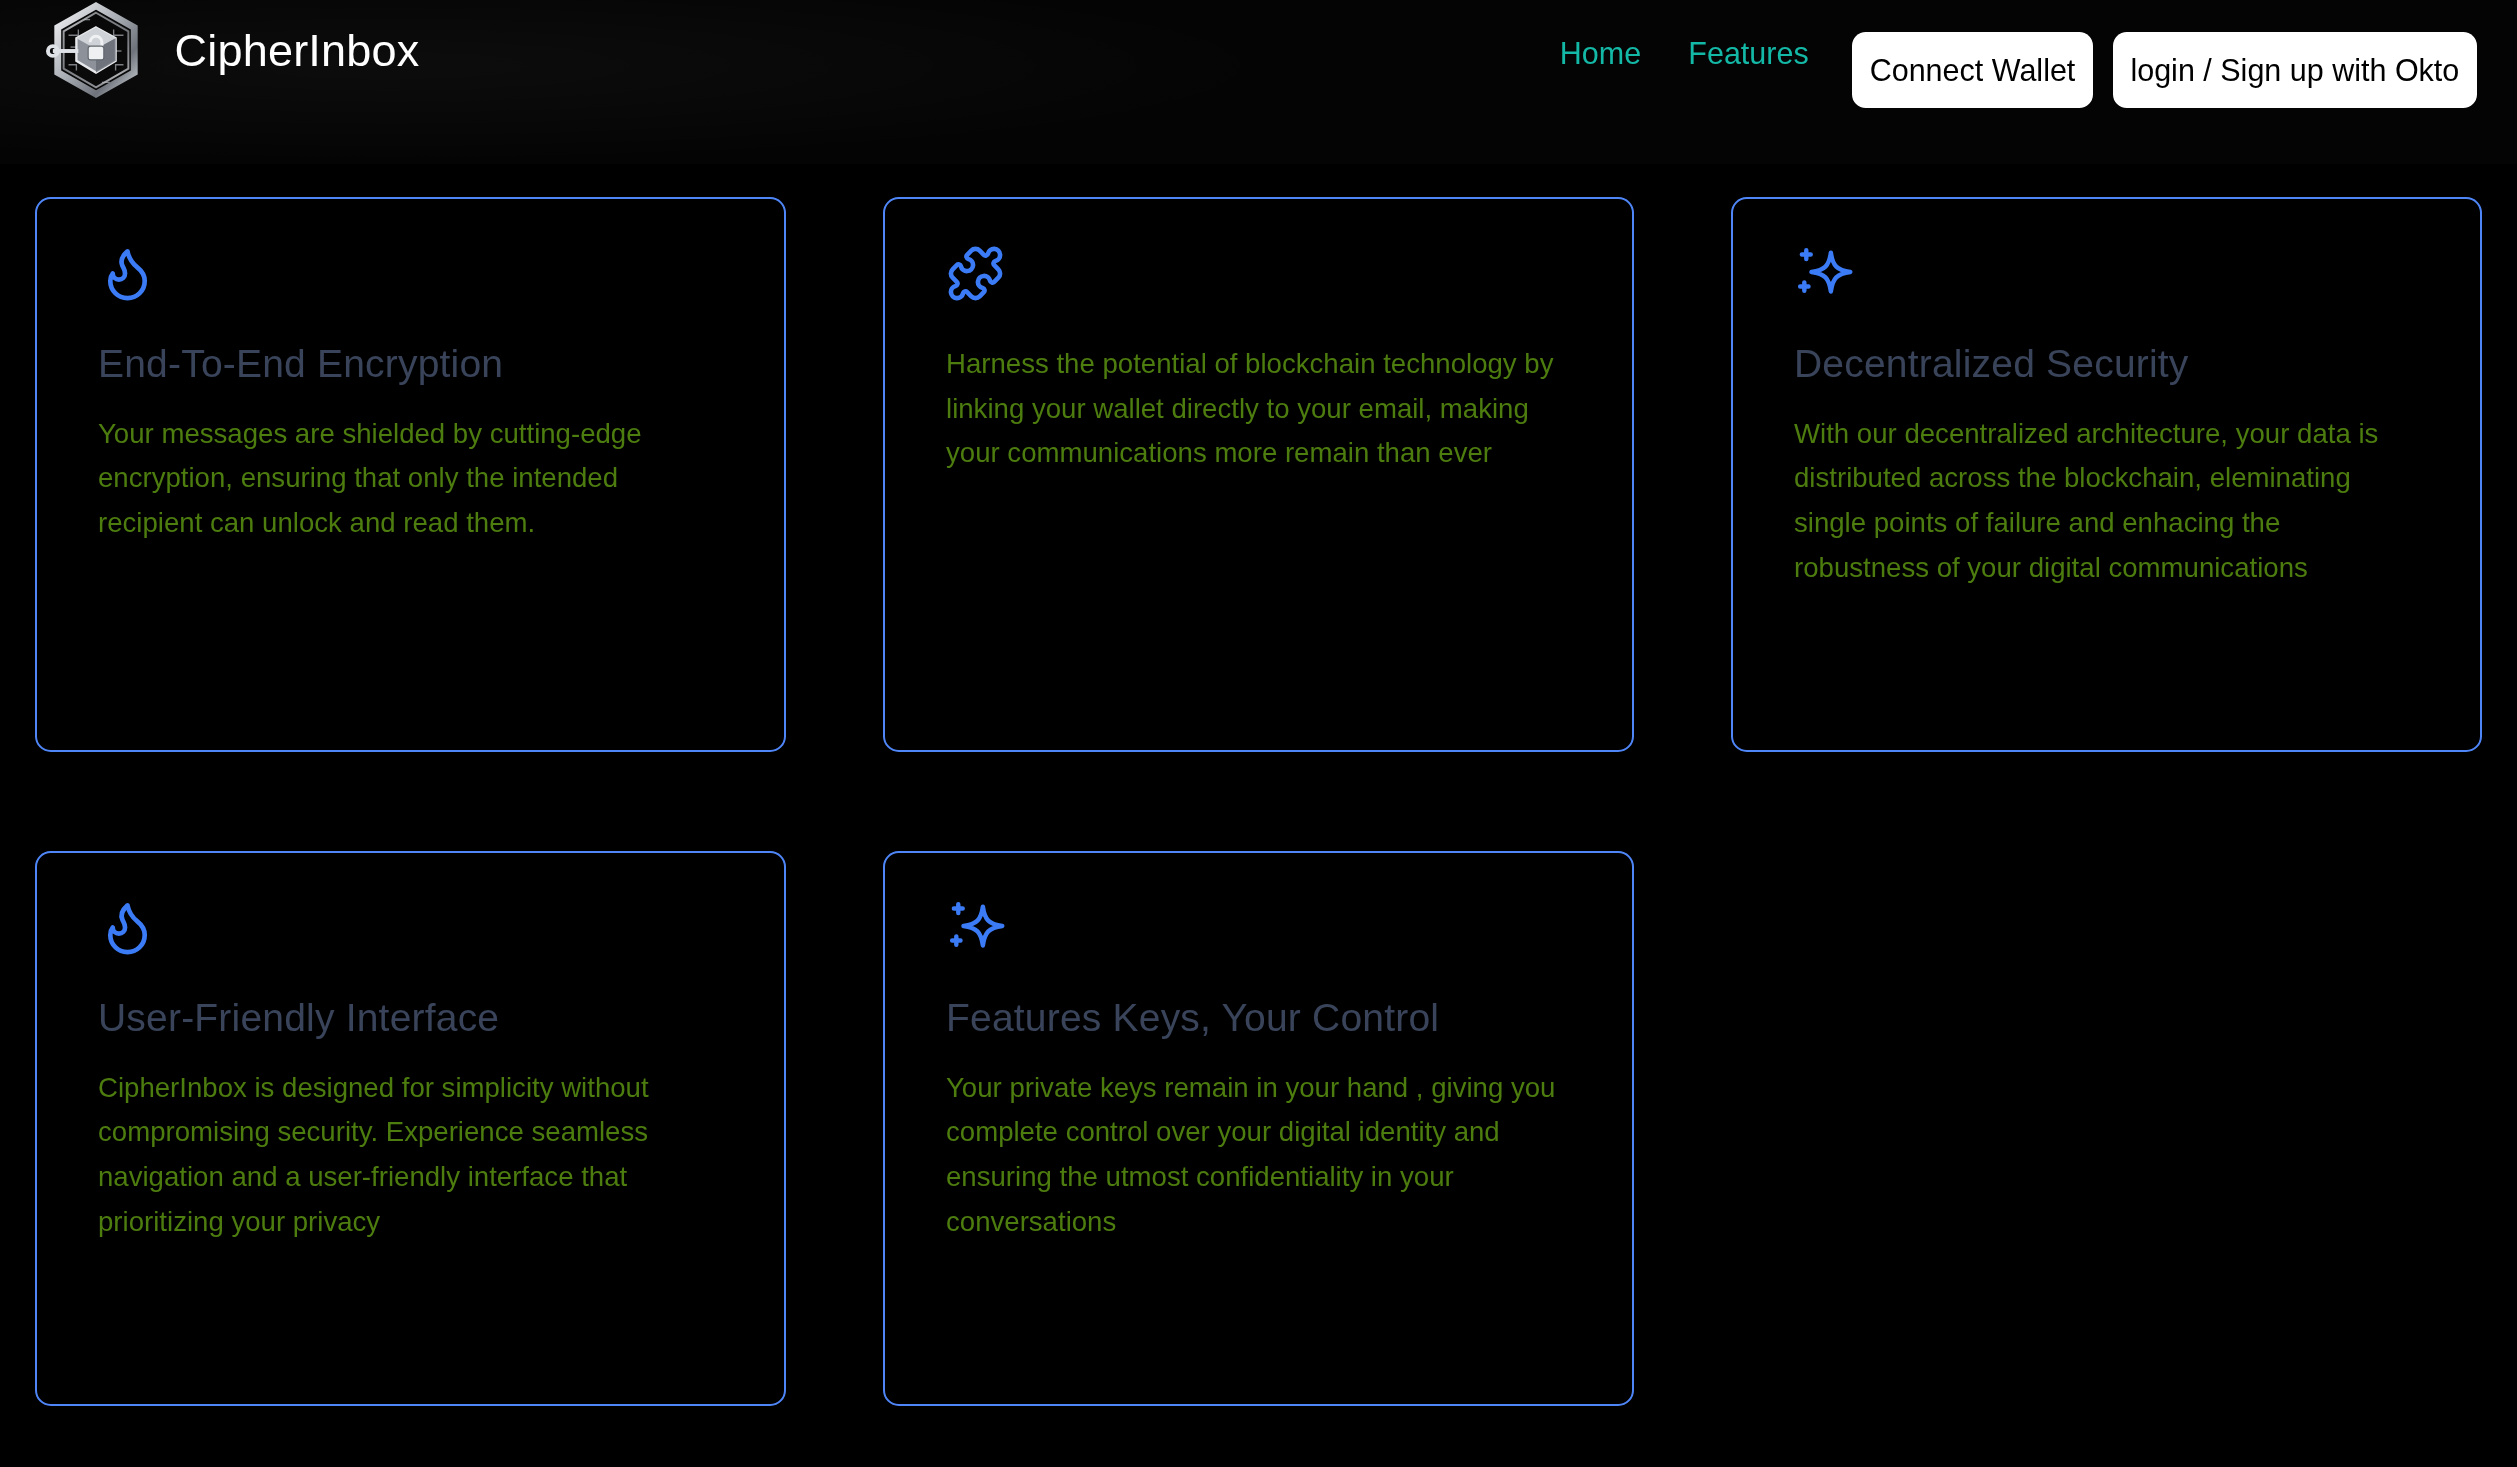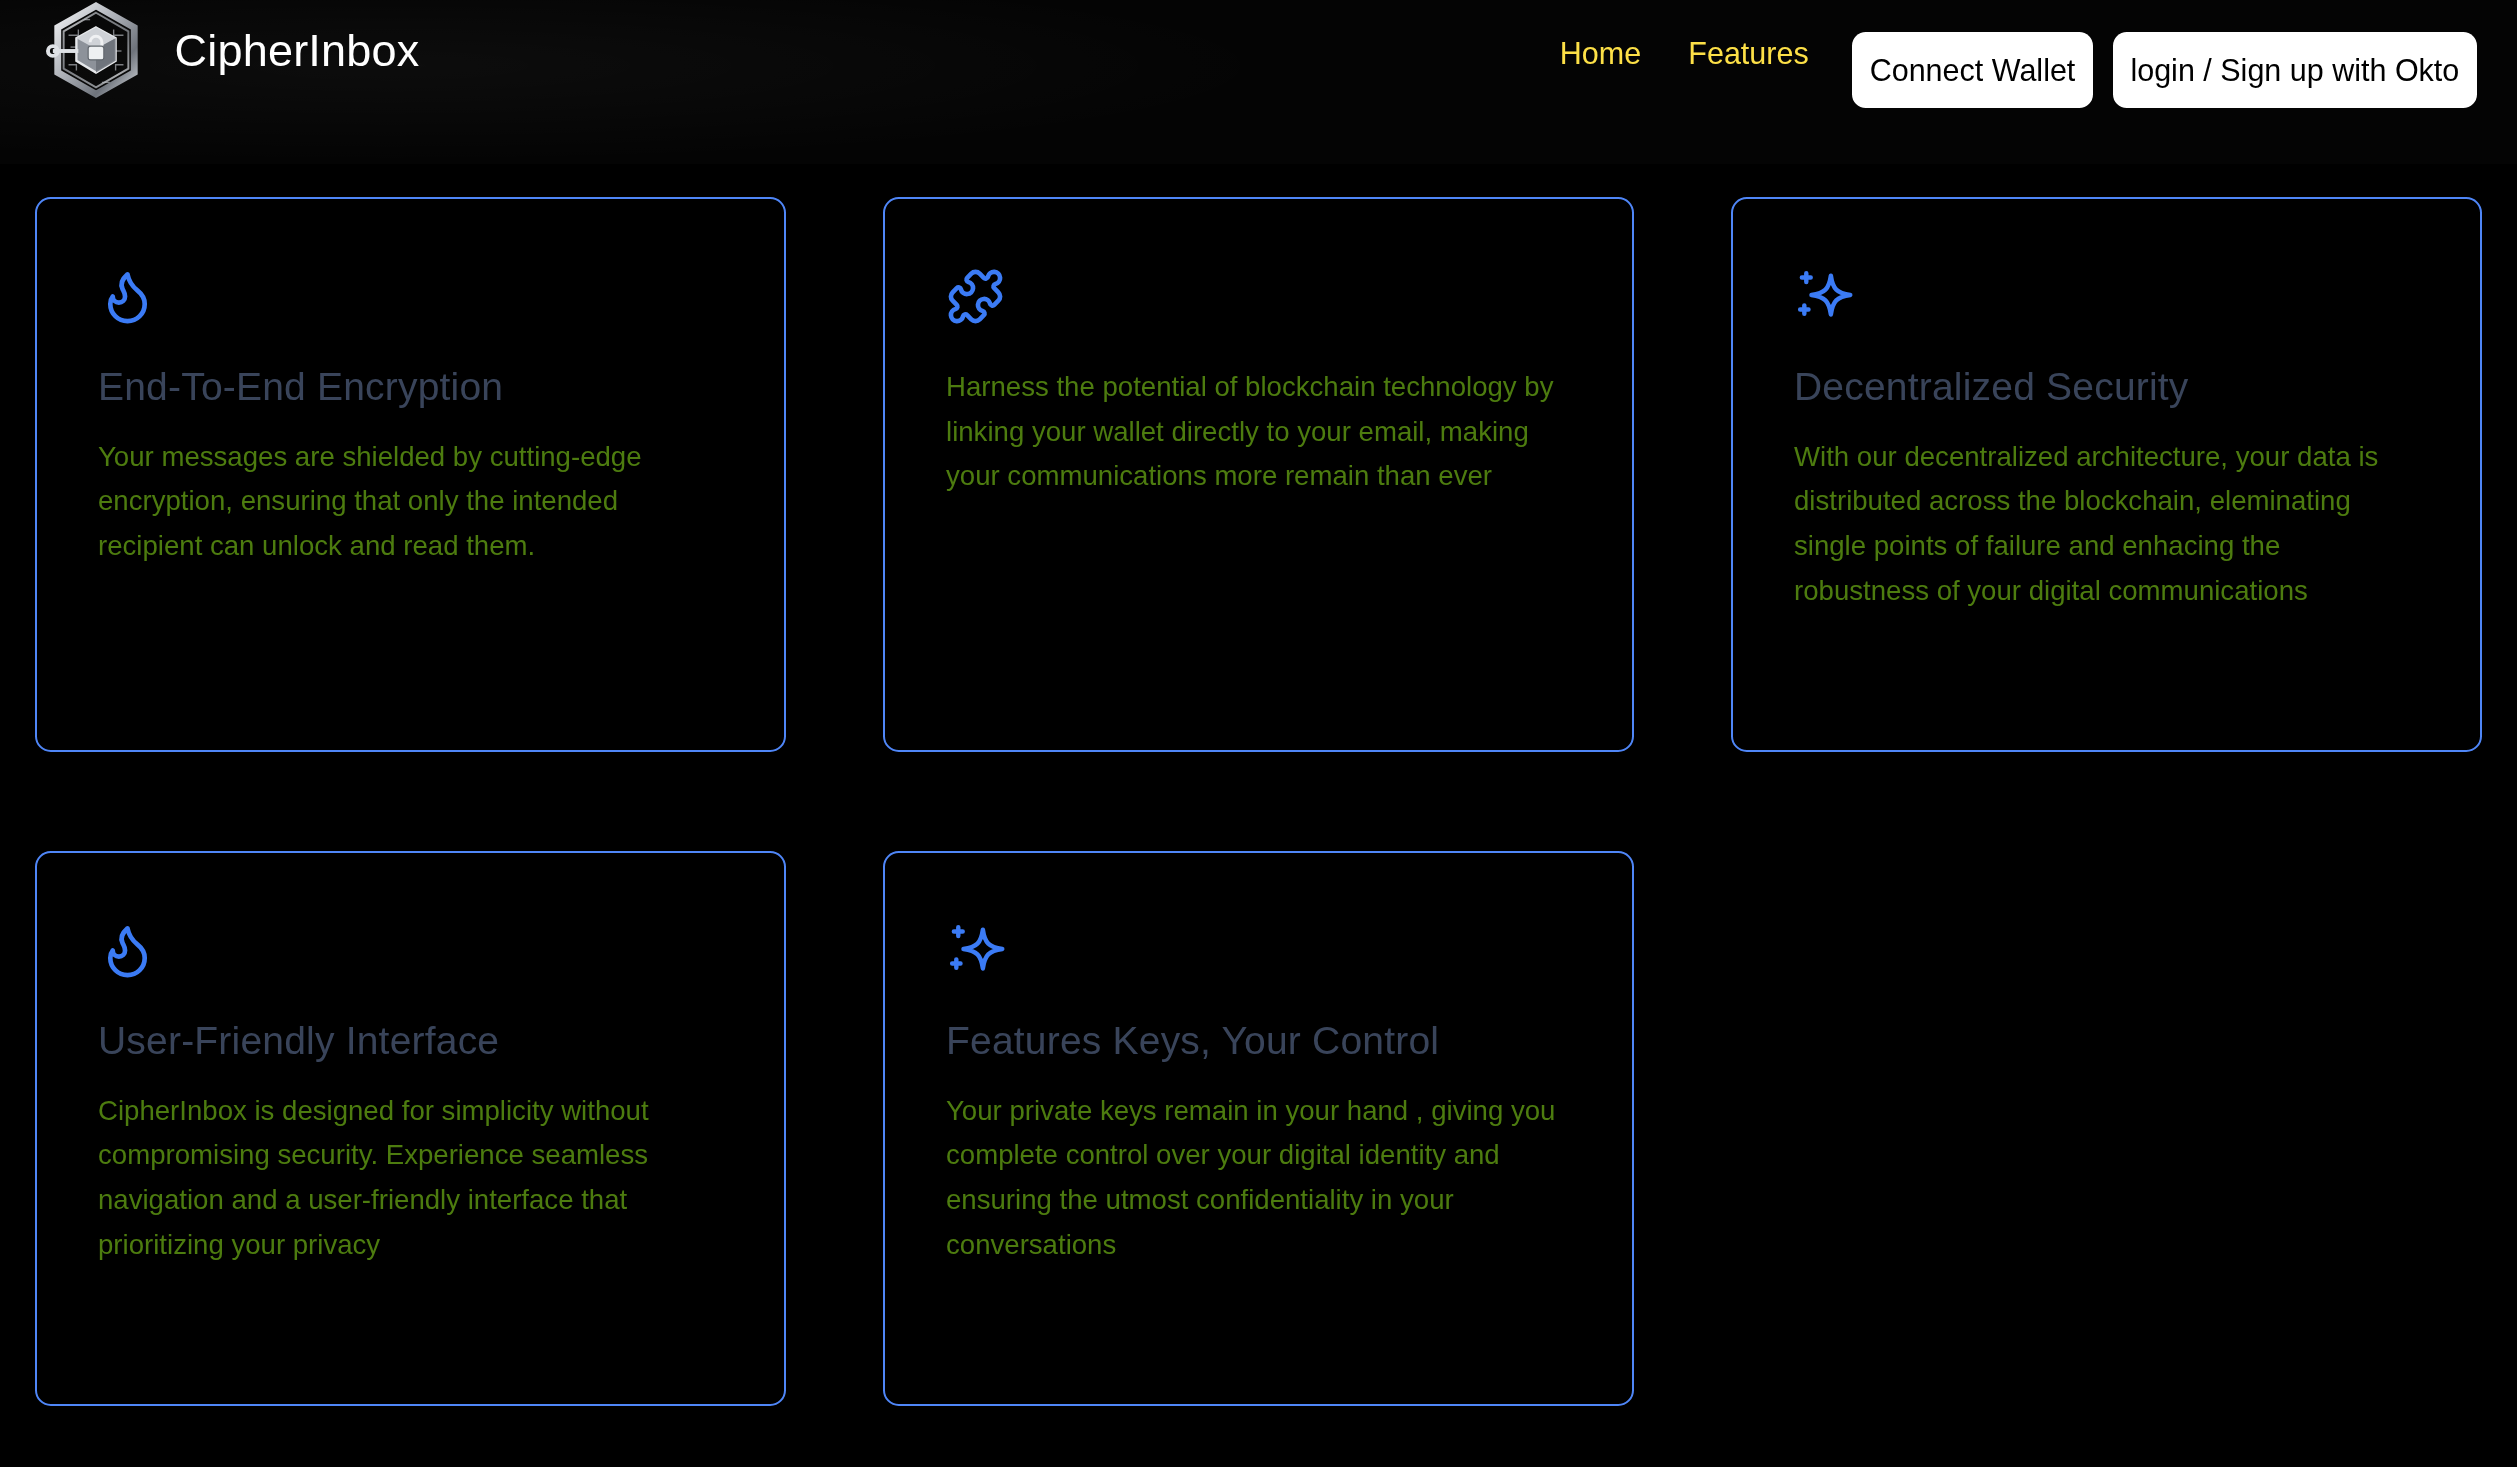--- a/index.html
+++ b/index.html
@@ -67,21 +67,21 @@
     margin-right: 41px;
     display: flex;
     align-items: center;
     gap: 0;
     position: relative;
     z-index: 2;
   }
 
   .nav-link {
     font-size: 30.5px;
-    color: #fde047;
+    color: #14b8a6;
     padding: 0 23.6px;
     white-space: nowrap;
     cursor: pointer;
   }
 
   .nav-btn {
     background: #ffffff;
     color: #000000;
     border: none;
     border-radius: 13.8px;
@@ -105,21 +105,21 @@
     flex-wrap: wrap;
     gap: 99px 97px;
   }
 
   .card {
     width: 751px;
     height: 555px;
     border: 2px solid #4f86f7;
     border-radius: 15.8px;
     background: #000000;
-    padding: 68px 61px 0 61px;
+    padding: 45px 61px 0 61px;
     position: relative;
   }
 
   .card-icon {
     width: 59px;
     height: 59px;
     display: block;
     margin-bottom: 39px;
   }
 

